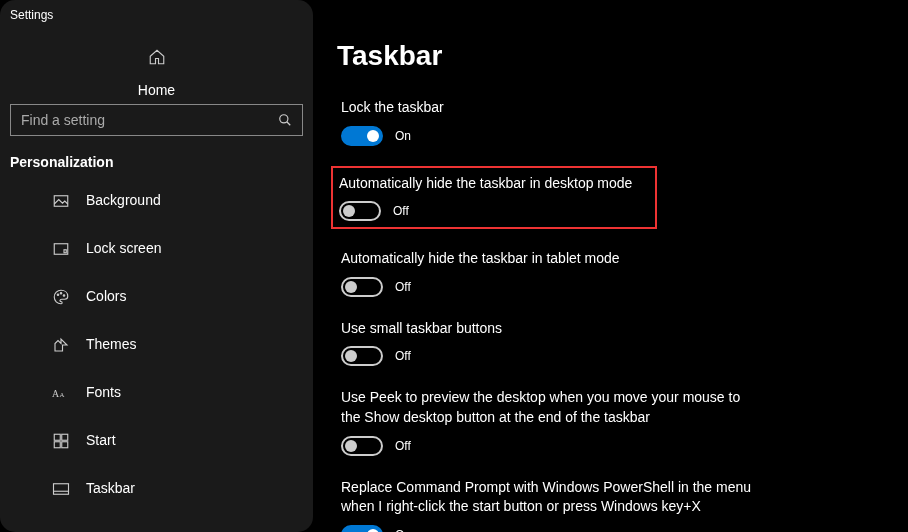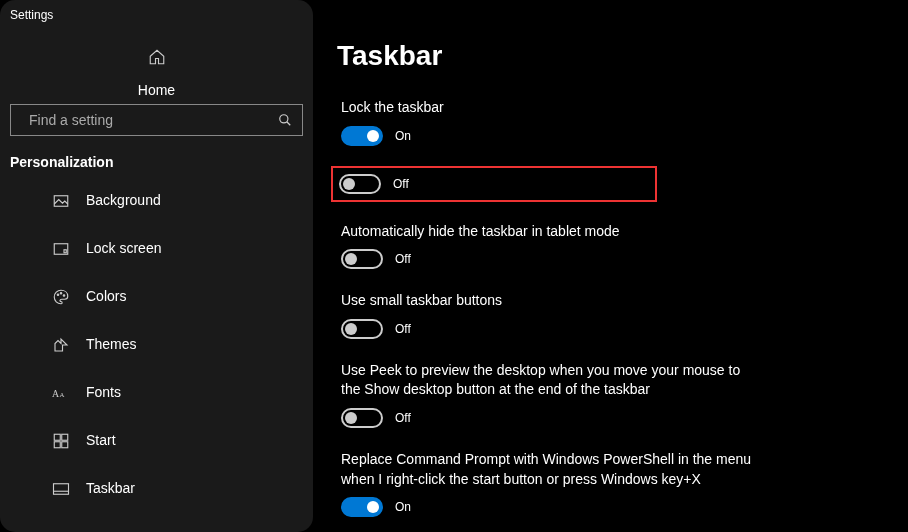--- a/index.html
+++ b/index.html
@@ -44,21 +44,20 @@
     align-items: center;
     padding: 0 10px;
   }
   .search-wrap input {
     flex: 1;
     background: transparent;
     border: none;
     outline: none;
     color: #f9a8d4;
     font-size: 14px;
-    margin-left: 8px;
   }
   .search-wrap input::placeholder { color: #aaa; }
   .search-icon { color:#ccc; }
   .section-label {
     padding: 0 10px;
     font-weight: 600;
     font-size: 14px;
     margin-bottom: 22px;
   }
   .nav-item {
@@ -249,20 +248,21 @@
     <div class="setting-label">Lock the taskbar</div>
     <div class="toggle-row">
       <div class="toggle on">
           <div class="knob"></div>
         </div>
       <span class="toggle-state">On</span>
     </div>
   </div>
 
   <div class="setting-block highlight">
+    <div class="setting-label">Automatically hide the taskbar in desktop mode</div>
     <div class="toggle-row">
       <div class="toggle off">
           <div class="knob"></div>
         </div>
       <span class="toggle-state">Off</span>
     </div>
   </div>
 
   <div class="setting-block">
     <div class="setting-label">Automatically hide the taskbar in tablet mode</div>

